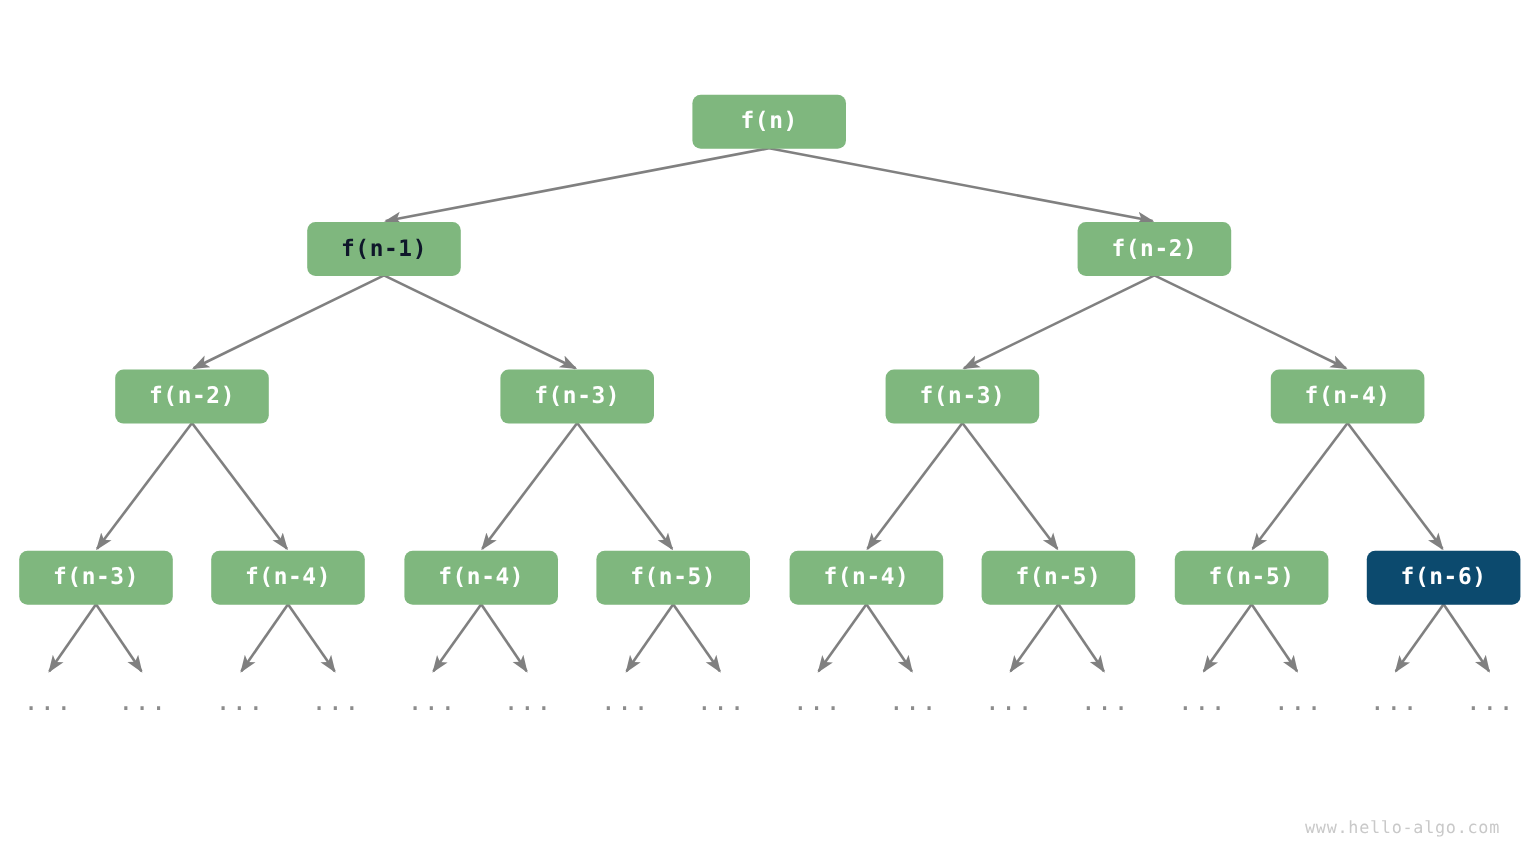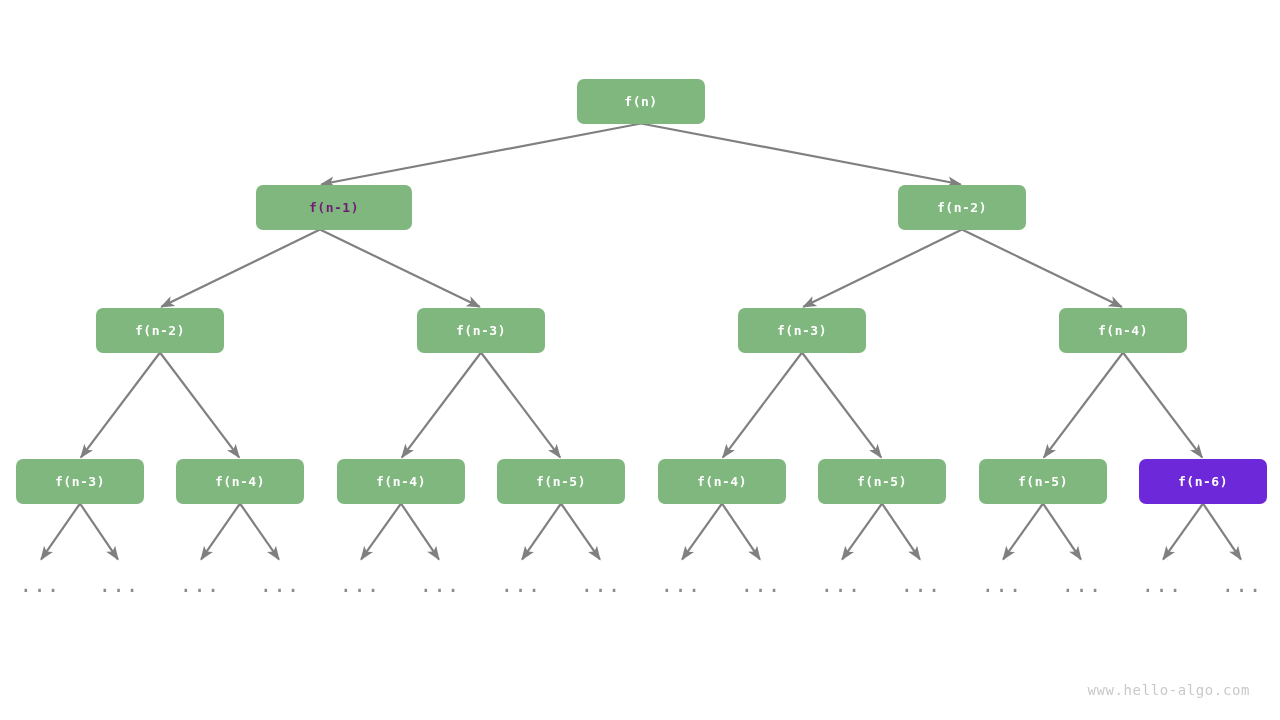--- a/index.html
+++ b/index.html
@@ -26,21 +26,21 @@
     height: 720px;
     pointer-events: none;
   }
   .node {
     position: absolute;
     box-sizing: border-box;
     background: #7fb77e;
     border-radius: 7px;
     color: #ffffff;
     font-family: "DejaVu Sans Mono", "Liberation Mono", monospace;
-    font-size: 13px;
+    font-size: 19px;
     font-weight: bold;
     letter-spacing: 0.5px;
     display: flex;
     align-items: center;
     justify-content: center;
     white-space: nowrap;
     z-index: 2;
   }
   .ellipsis {
     position: absolute;
@@ -101,34 +101,34 @@
       <line x1="882" y1="503.5" x2="842.1611365151944" y2="559.371576838447" stroke="#808080" stroke-width="2.2" stroke-linecap="butt" marker-end="url(#arrowhead)"></line>
       <line x1="882" y1="503.5" x2="919.8773491562921" y2="559.3448096535076" stroke="#808080" stroke-width="2.2" stroke-linecap="butt" marker-end="url(#arrowhead)"></line>
       <line x1="1043" y1="503.5" x2="1003.1611365151944" y2="559.371576838447" stroke="#808080" stroke-width="2.2" stroke-linecap="butt" marker-end="url(#arrowhead)"></line>
       <line x1="1043" y1="503.5" x2="1080.877349156292" y2="559.3448096535076" stroke="#808080" stroke-width="2.2" stroke-linecap="butt" marker-end="url(#arrowhead)"></line>
       <line x1="1203" y1="503.5" x2="1163.1611365151944" y2="559.371576838447" stroke="#808080" stroke-width="2.2" stroke-linecap="butt" marker-end="url(#arrowhead)"></line>
       <line x1="1203" y1="503.5" x2="1240.877349156292" y2="559.3448096535076" stroke="#808080" stroke-width="2.2" stroke-linecap="butt" marker-end="url(#arrowhead)"></line>
     </svg>
 
   <div id="nodes-layer">
       <div class="node" style="left: 577px; top: 78.5px; width: 128px; height: 45px; background: rgb(127, 183, 126); color: rgb(255, 255, 255);">f(n)</div>
-      <div class="node" style="left: 256px; top: 184.5px; width: 156px; height: 45px; background: rgb(127, 183, 126); color: #701a75;">f(n-1)</div>
+      <div class="node" style="left: 256px; top: 184.5px; width: 128px; height: 45px; background: rgb(127, 183, 126); color: #0f172a;">f(n-1)</div>
       <div class="node" style="left: 898px; top: 184.5px; width: 128px; height: 45px; background: rgb(127, 183, 126); color: rgb(255, 255, 255);">f(n-2)</div>
       <div class="node" style="left: 96px; top: 307.5px; width: 128px; height: 45px; background: rgb(127, 183, 126); color: rgb(255, 255, 255);">f(n-2)</div>
       <div class="node" style="left: 417px; top: 307.5px; width: 128px; height: 45px; background: rgb(127, 183, 126); color: rgb(255, 255, 255);">f(n-3)</div>
       <div class="node" style="left: 738px; top: 307.5px; width: 128px; height: 45px; background: rgb(127, 183, 126); color: rgb(255, 255, 255);">f(n-3)</div>
       <div class="node" style="left: 1059px; top: 307.5px; width: 128px; height: 45px; background: rgb(127, 183, 126); color: rgb(255, 255, 255);">f(n-4)</div>
       <div class="node" style="left: 16px; top: 458.5px; width: 128px; height: 45px; background: rgb(127, 183, 126); color: rgb(255, 255, 255);">f(n-3)</div>
       <div class="node" style="left: 176px; top: 458.5px; width: 128px; height: 45px; background: rgb(127, 183, 126); color: rgb(255, 255, 255);">f(n-4)</div>
       <div class="node" style="left: 337px; top: 458.5px; width: 128px; height: 45px; background: rgb(127, 183, 126); color: rgb(255, 255, 255);">f(n-4)</div>
       <div class="node" style="left: 497px; top: 458.5px; width: 128px; height: 45px; background: rgb(127, 183, 126); color: rgb(255, 255, 255);">f(n-5)</div>
       <div class="node" style="left: 658px; top: 458.5px; width: 128px; height: 45px; background: rgb(127, 183, 126); color: rgb(255, 255, 255);">f(n-4)</div>
       <div class="node" style="left: 818px; top: 458.5px; width: 128px; height: 45px; background: rgb(127, 183, 126); color: rgb(255, 255, 255);">f(n-5)</div>
       <div class="node" style="left: 979px; top: 458.5px; width: 128px; height: 45px; background: rgb(127, 183, 126); color: rgb(255, 255, 255);">f(n-5)</div>
-      <div class="node" style="left: 1139px; top: 458.5px; width: 128px; height: 45px; background: #6d28d9; color: rgb(255, 255, 255);">f(n-6)</div>
+      <div class="node" style="left: 1139px; top: 458.5px; width: 128px; height: 45px; background: #0c4a6e; color: rgb(255, 255, 255);">f(n-6)</div>
     </div>
 
   <div id="ellipsis-layer">
       <div class="ellipsis" style="left: 40px; top: 585px; color: rgb(140, 140, 140);">...</div>
       <div class="ellipsis" style="left: 119px; top: 585px; color: rgb(140, 140, 140);">...</div>
       <div class="ellipsis" style="left: 200px; top: 585px; color: rgb(140, 140, 140);">...</div>
       <div class="ellipsis" style="left: 280px; top: 585px; color: rgb(140, 140, 140);">...</div>
       <div class="ellipsis" style="left: 360px; top: 585px; color: rgb(140, 140, 140);">...</div>
       <div class="ellipsis" style="left: 440px; top: 585px; color: rgb(140, 140, 140);">...</div>
       <div class="ellipsis" style="left: 521px; top: 585px; color: rgb(140, 140, 140);">...</div>

